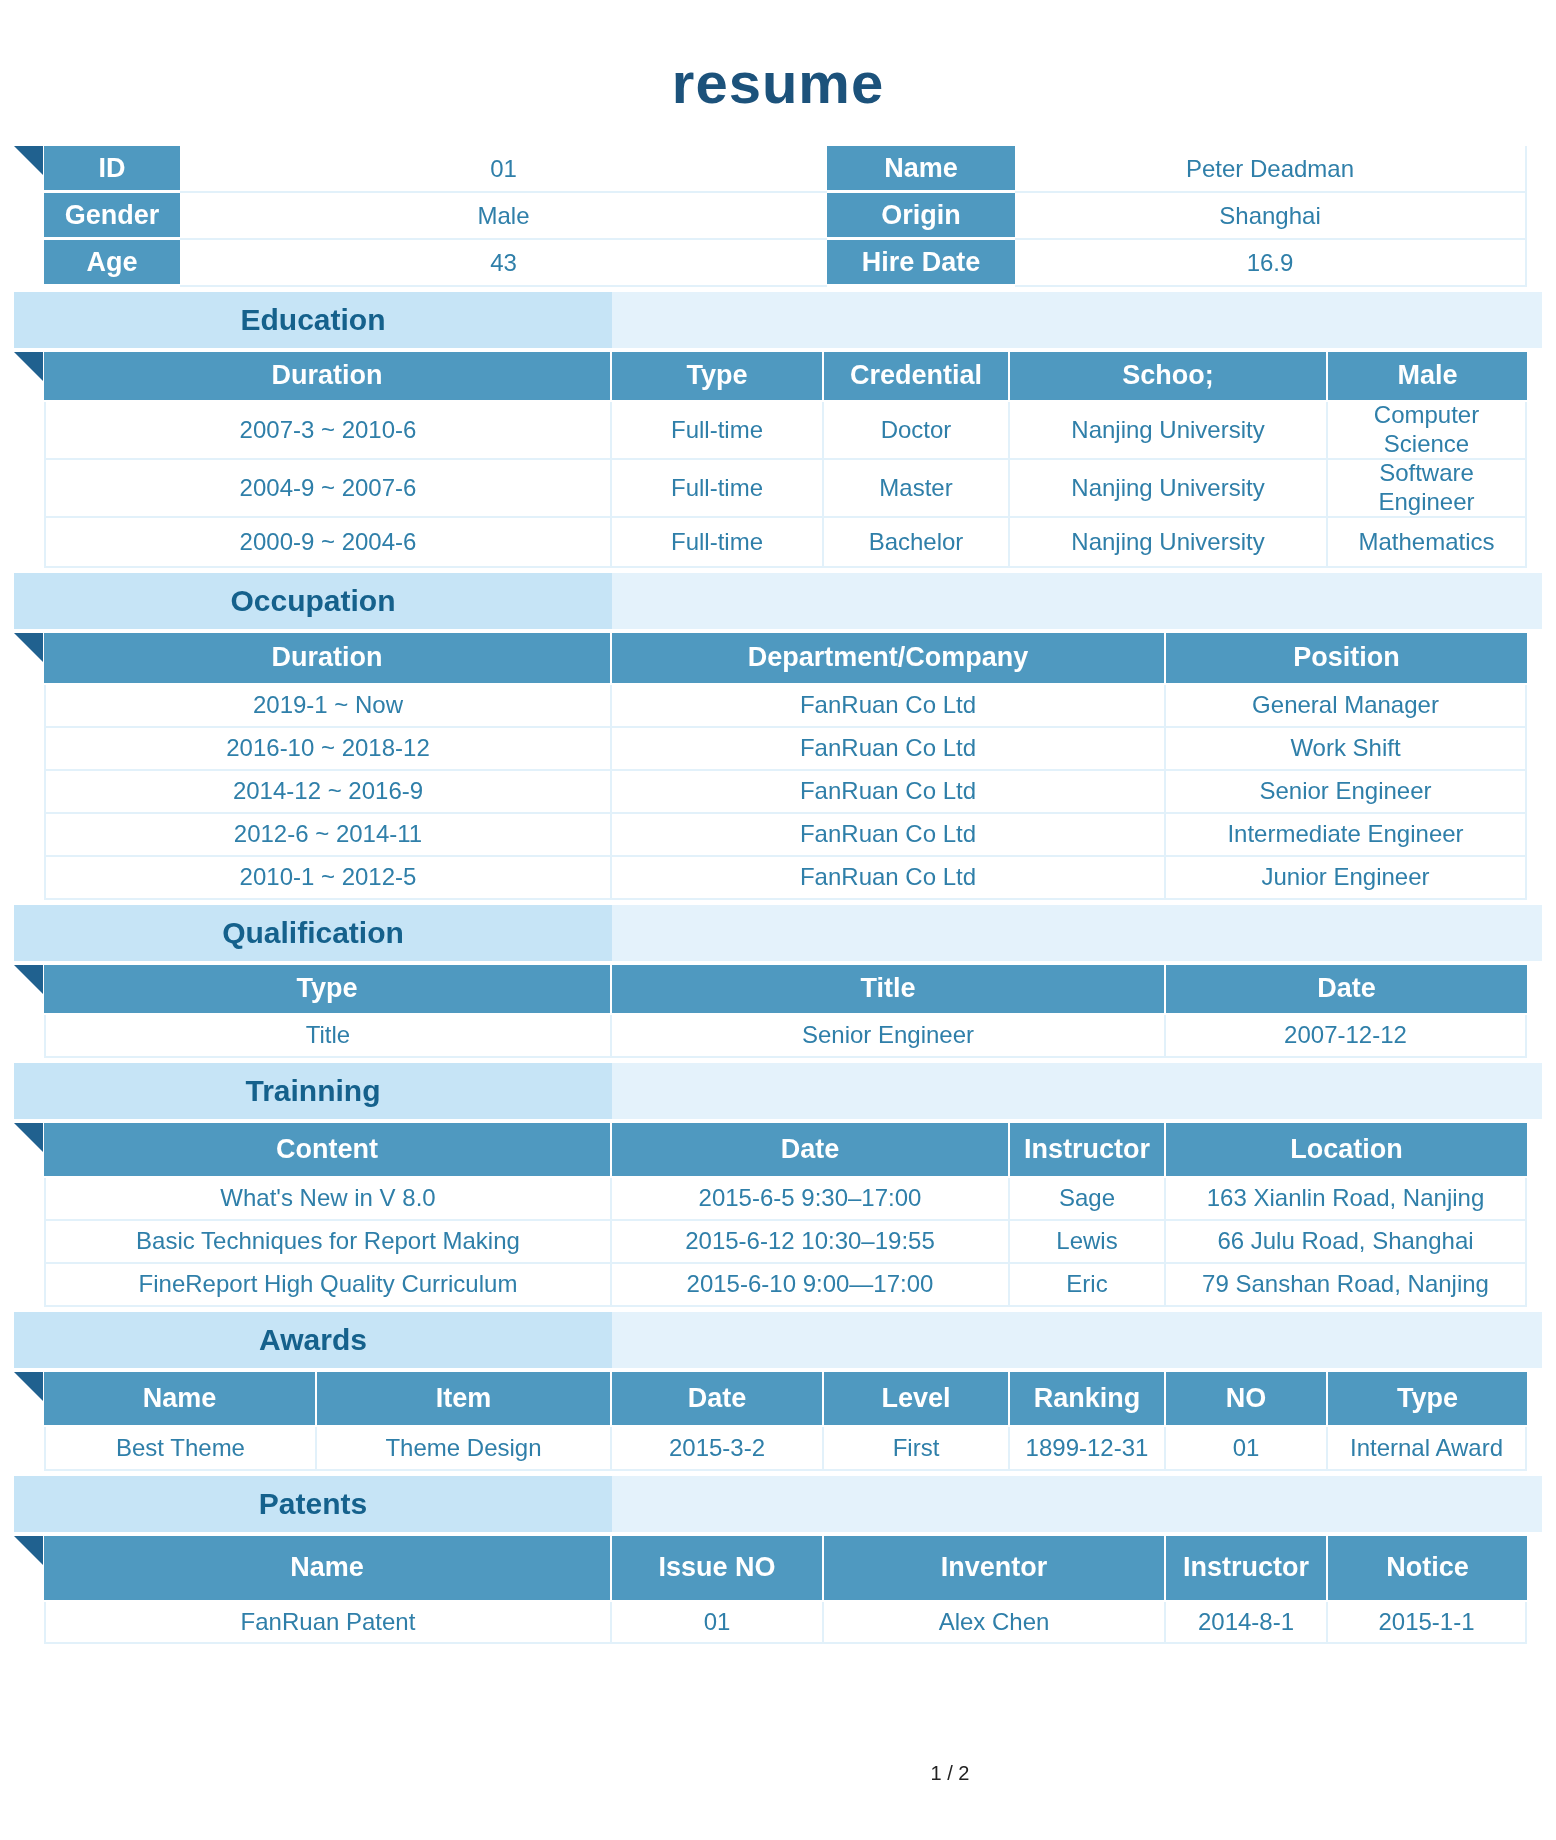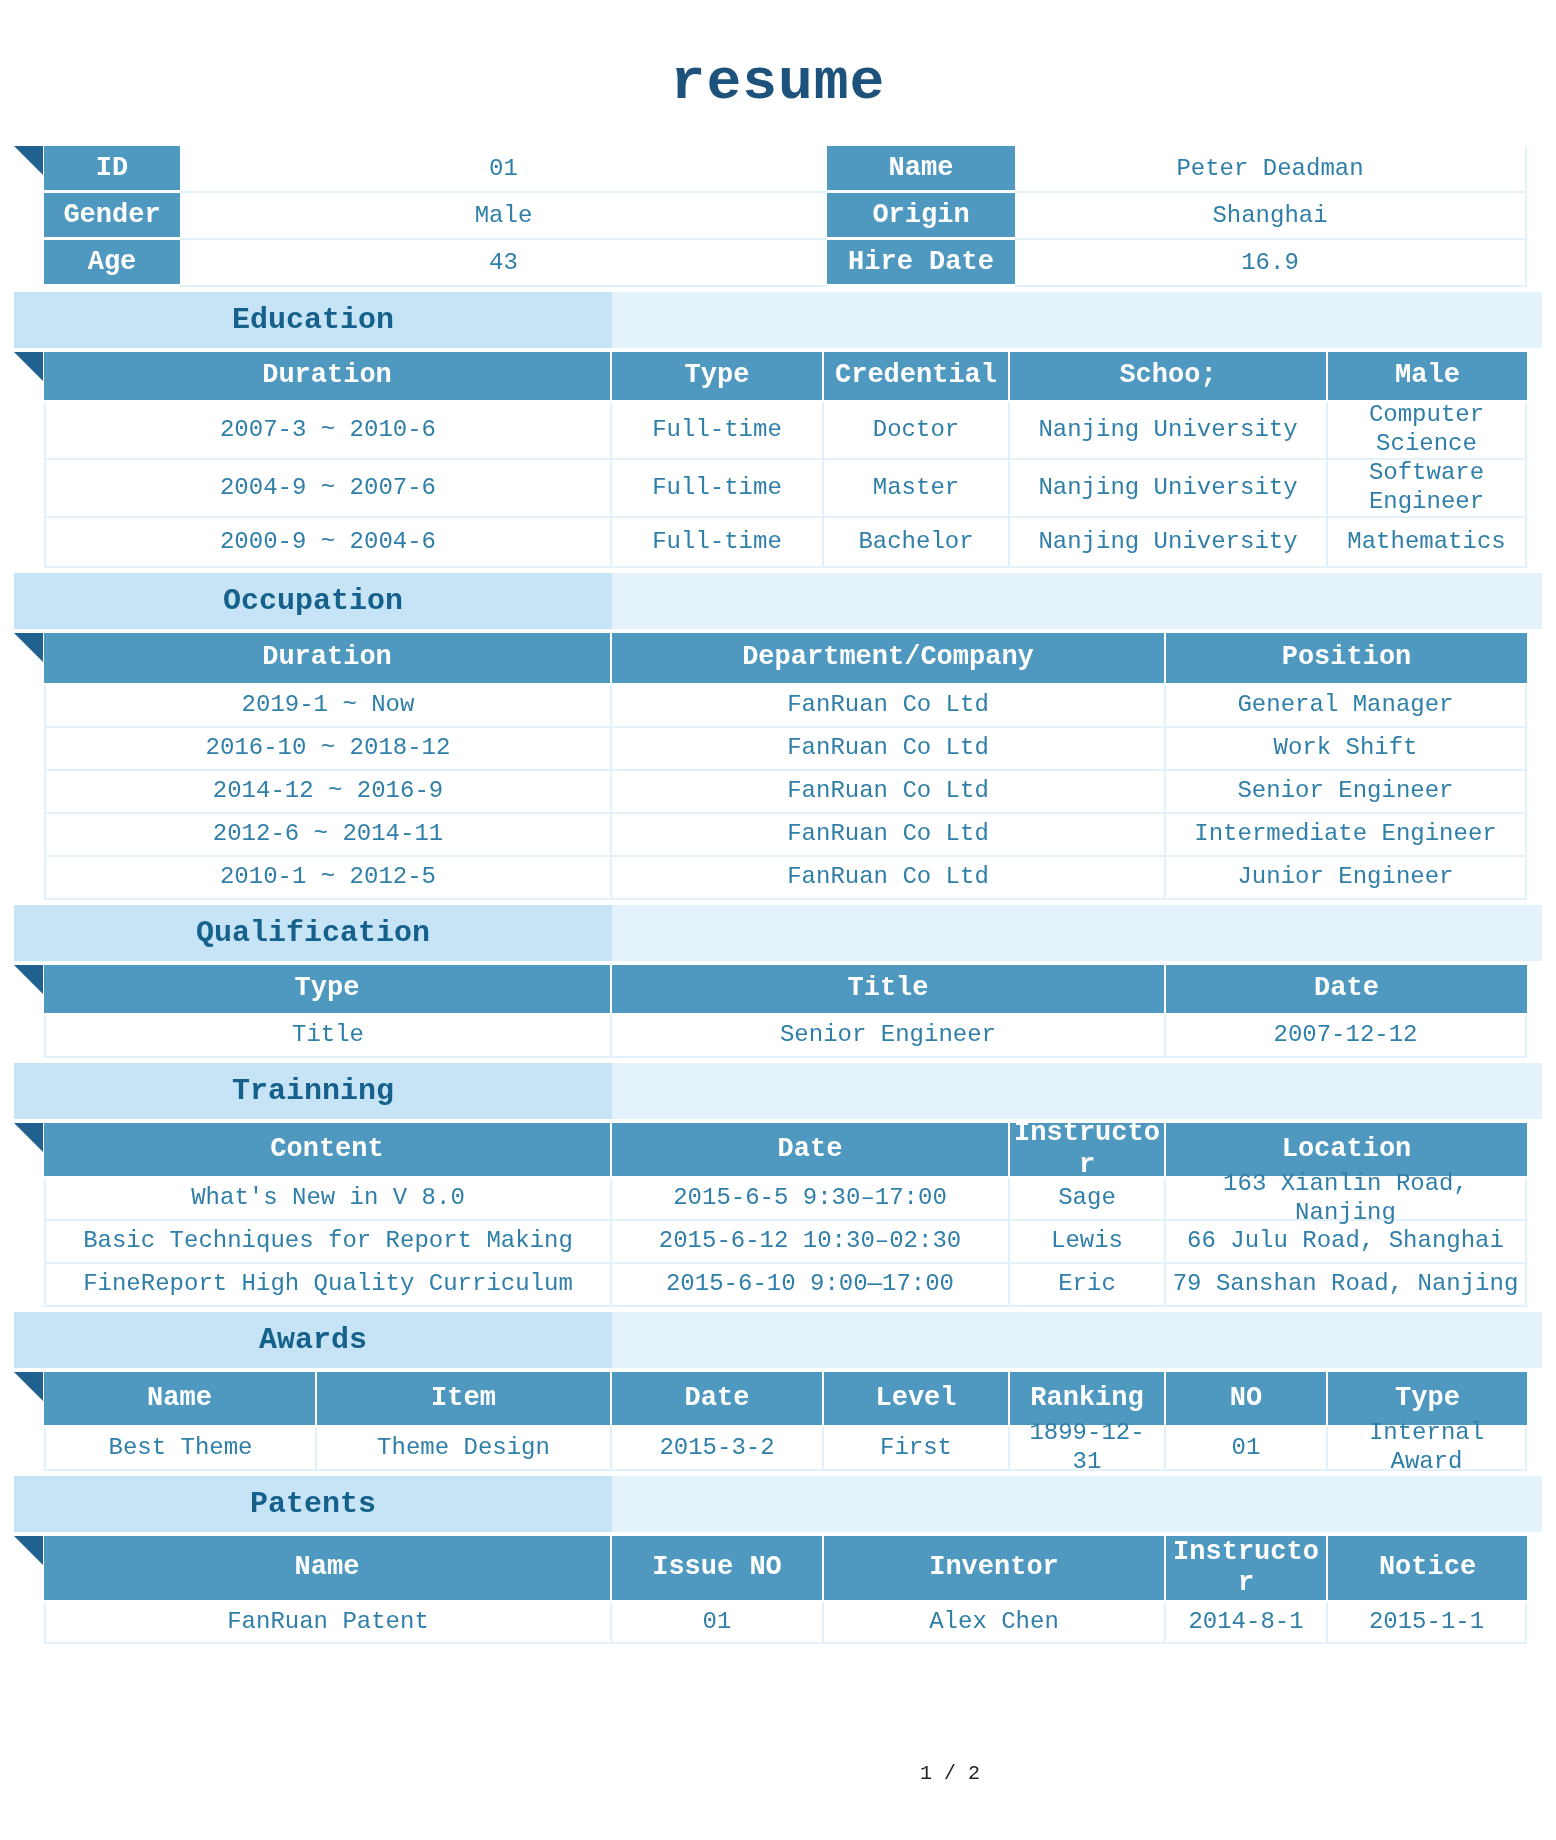--- a/index.html
+++ b/index.html
@@ -1,20 +1,20 @@
 <!DOCTYPE html>
 <html><head>
 <meta charset="utf-8">
 <style>
   html,body{margin:0;padding:0;background:#fff;}
   .page{
     position:relative;
     width:1556px;height:1840px;
     background:#ffffff;
-    font-family:Liberation Mono, monospace;
+    font-family:Liberation Sans, sans-serif;
     overflow:hidden;
   }
   .title{
     margin:0 0 34px 0;
     padding-top:54px;
     text-align:center;
     font-size:58px;
     line-height:1;
     font-weight:bold;
     color:#1c527b;
@@ -231,21 +231,21 @@
       <div class="grid g-train">
           <div class="th firstcol">Content</div>
           <div class="th">Date</div>
           <div class="th">Instructor</div>
           <div class="th lastcol">Location</div>
           <div class="td firstcol">What's New in V 8.0</div>
           <div class="td">2015-6-5  9:30–17:00</div>
           <div class="td">Sage</div>
           <div class="td lastcol">163 Xianlin Road, Nanjing</div>
           <div class="td firstcol">Basic Techniques for Report Making</div>
-          <div class="td">2015-6-12  10:30–02:30</div>
+          <div class="td">2015-6-12  10:30–19:55</div>
           <div class="td">Lewis</div>
           <div class="td lastcol">66 Julu Road, Shanghai</div>
           <div class="td firstcol">FineReport High Quality Curriculum</div>
           <div class="td">2015-6-10  9:00—17:00</div>
           <div class="td">Eric</div>
           <div class="td lastcol">79 Sanshan Road, Nanjing</div>
         </div>
     </div>
   </section>
 

